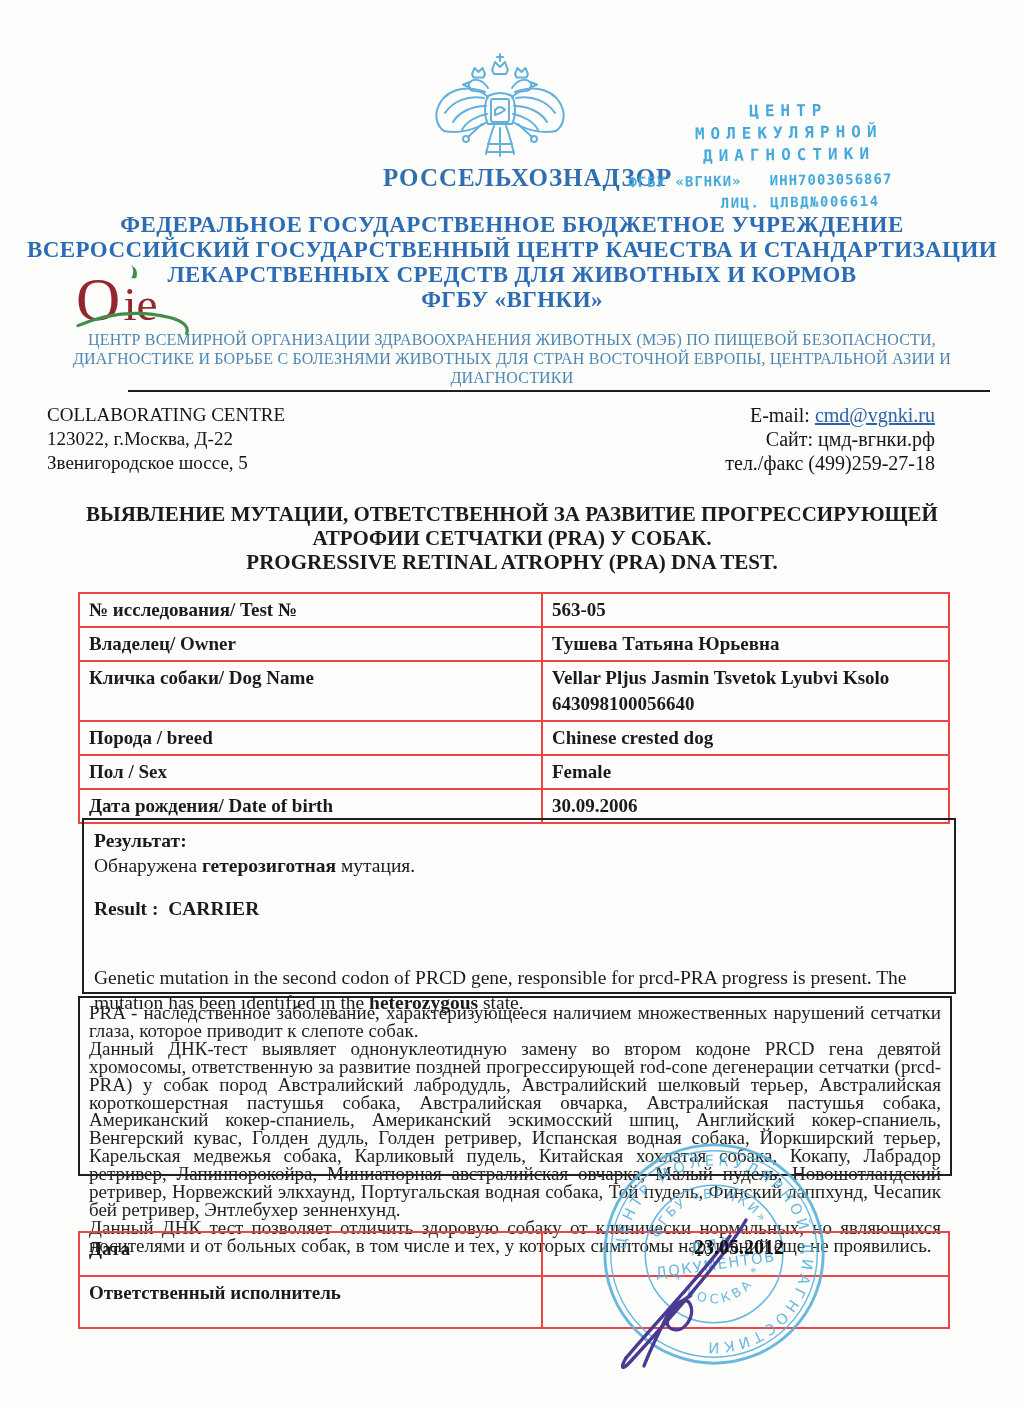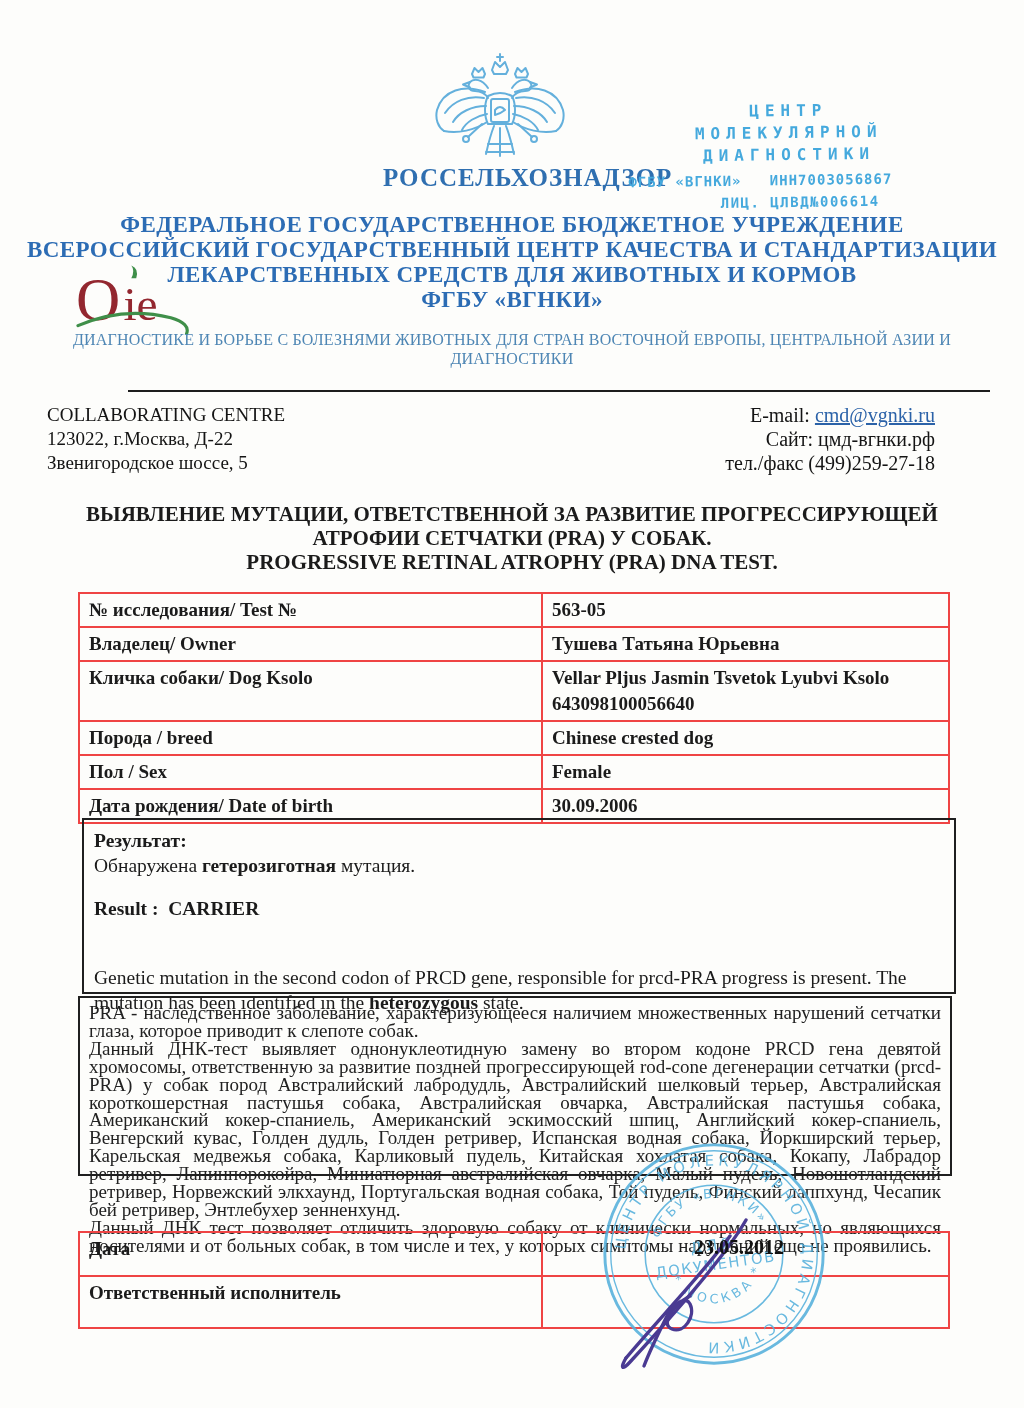--- a/index.html
+++ b/index.html
@@ -160,20 +160,21 @@
   </div>
 
   <svg class="abs oie" viewBox="0 0 160 72">
     <text x="0" y="56" font-family="Liberation Serif, serif" font-size="62" fill="#93272f">O</text>
     <text x="48" y="56" font-family="Liberation Serif, serif" font-size="48" fill="#93272f">ie</text>
     <path d="M56,14 q4,-8 0,-13 q8,3 5,13 z" fill="#3f8f49"></path>
     <path d="M2,62 Q48,42 96,54 Q116,60 112,70" fill="none" stroke="#3f8f49" stroke-width="3.2" stroke-linecap="round"></path>
   </svg>
 
   <div class="abs who">
+    <div>ЦЕНТР ВСЕМИРНОЙ ОРГАНИЗАЦИИ ЗДРАВООХРАНЕНИЯ ЖИВОТНЫХ (МЭБ) ПО ПИЩЕВОЙ БЕЗОПАСНОСТИ,</div>
     <div>ДИАГНОСТИКЕ И БОРЬБЕ С БОЛЕЗНЯМИ ЖИВОТНЫХ ДЛЯ СТРАН ВОСТОЧНОЙ ЕВРОПЫ, ЦЕНТРАЛЬНОЙ АЗИИ И</div>
     <div>ДИАГНОСТИКИ</div>
   </div>
 
   <div class="abs hr1"></div>
 
   <div class="abs contact-left">
     <div>COLLABORATING CENTRE</div>
     <div>123022, г.Москва, Д-22</div>
     <div>Звенигородское шоссе, 5</div>
@@ -194,21 +195,21 @@
     <tbody>
         <tr>
       <td class="c1">№ исследования/ Test №</td>
       <td>563-05</td>
     </tr>
     <tr>
       <td class="c1">Владелец/ Owner</td>
       <td>Тушева Татьяна Юрьевна</td>
     </tr>
     <tr>
-      <td class="c1">Кличка собаки/ Dog Ksolo</td>
+      <td class="c1">Кличка собаки/ Dog Name</td>
       <td>Vellar Pljus Jasmin Tsvetok Lyubvi Ksolo 643098100056640</td>
     </tr>
     <tr>
       <td class="c1">Порода / breed</td>
       <td>Chinese crested dog</td>
     </tr>
     <tr>
       <td class="c1">Пол / Sex</td>
       <td>Female</td>
     </tr>

